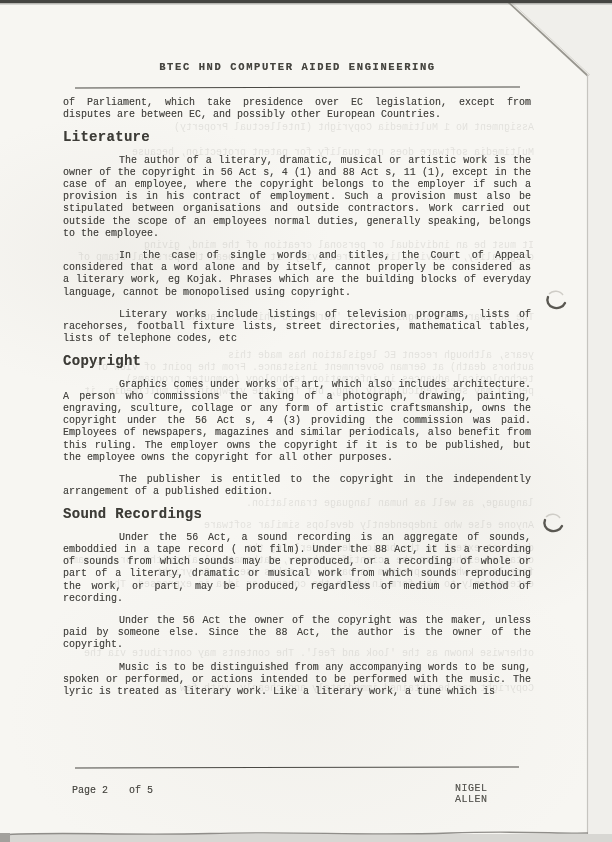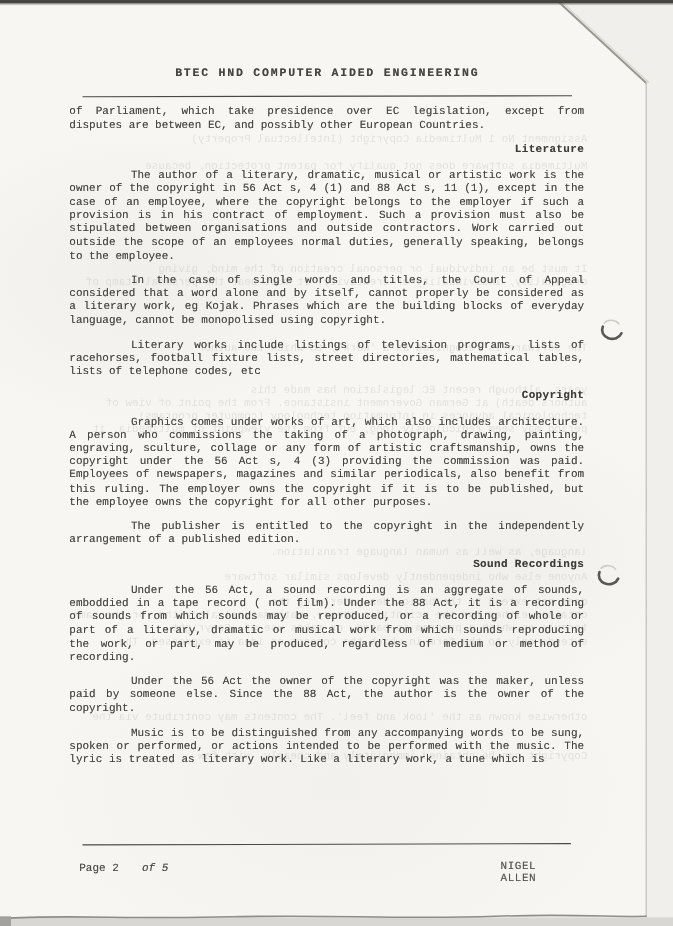--- a/index.html
+++ b/index.html
@@ -30,32 +30,32 @@
   .content{
     position:absolute;top:97px;left:63px;width:468px;z-index:4;
     font-size:10px;line-height:12.2px;color:#454440;
     text-shadow:0 0 .45px rgba(69,68,64,.5);
     text-align:justify;
   }
   .para{margin:0 0 10px 0;text-indent:56px;}
   .para.no-indent{text-indent:0;}
   .para:last-child{margin-bottom:0;}
   .sec-heading{
-    margin:10px 0 11px 0;font-size:10px;font-weight:bold;letter-spacing:.3px;
-    color:#3d3c37;text-align:right;
+    margin:10px 0 11px 0;font-size:14px;font-weight:bold;letter-spacing:.3px;
+    color:#3d3c37;text-align:left;
   }
   
   .footer-rule{
     position:absolute;top:767px;left:75px;width:444px;height:0;
     border-top:1.4px solid #4a4944;transform:rotate(-.15deg);z-index:4;
   }
   .footer-text{position:absolute;top:785px;left:0;width:497px;height:14px;font-size:10px;color:#4a4944;z-index:4;
     text-shadow:0 0 .45px rgba(74,73,68,.5);}
   .footer-page{position:absolute;left:72px;top:0;}
-  .footer-of{position:absolute;left:129px;top:0;font-style:italic;}
+  .footer-of{position:absolute;left:129px;top:0;}
   .footer-author{position:absolute;left:455px;top:-2px;letter-spacing:.5px;color:#55544f;}
   
   .bleed-layer{position:absolute;inset:0;z-index:2;overflow:hidden;pointer-events:none;}
   .bleed-line{
     position:absolute;left:60px;width:474px;
     font-size:10px;line-height:12px;color:#706e68;opacity:.15;
     transform:scaleX(-1);text-align:left;white-space:nowrap;overflow:hidden;
   }
   
   .artifacts{position:absolute;inset:0;z-index:6;pointer-events:none;}

